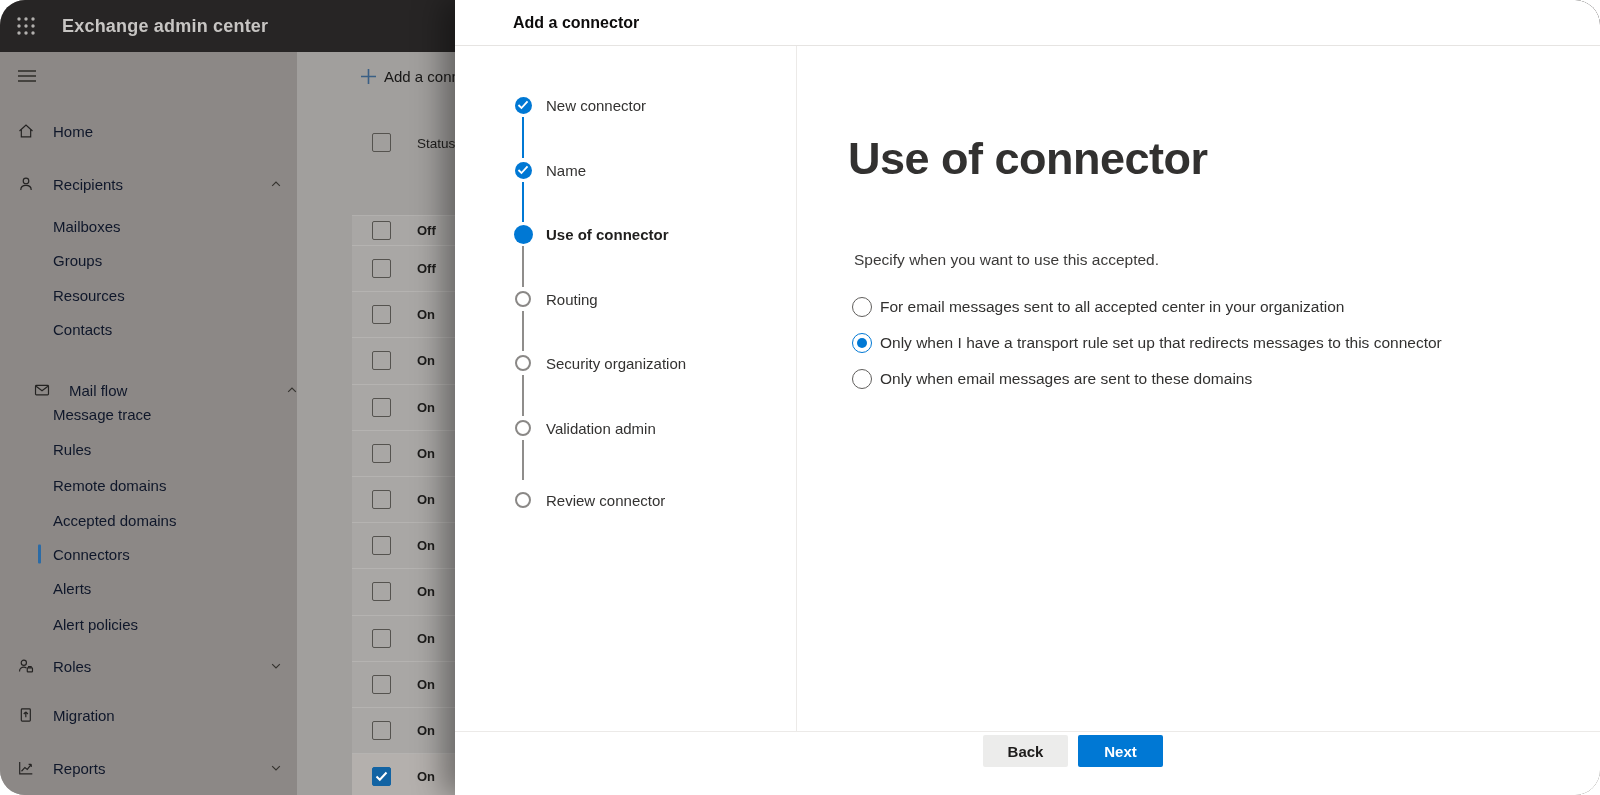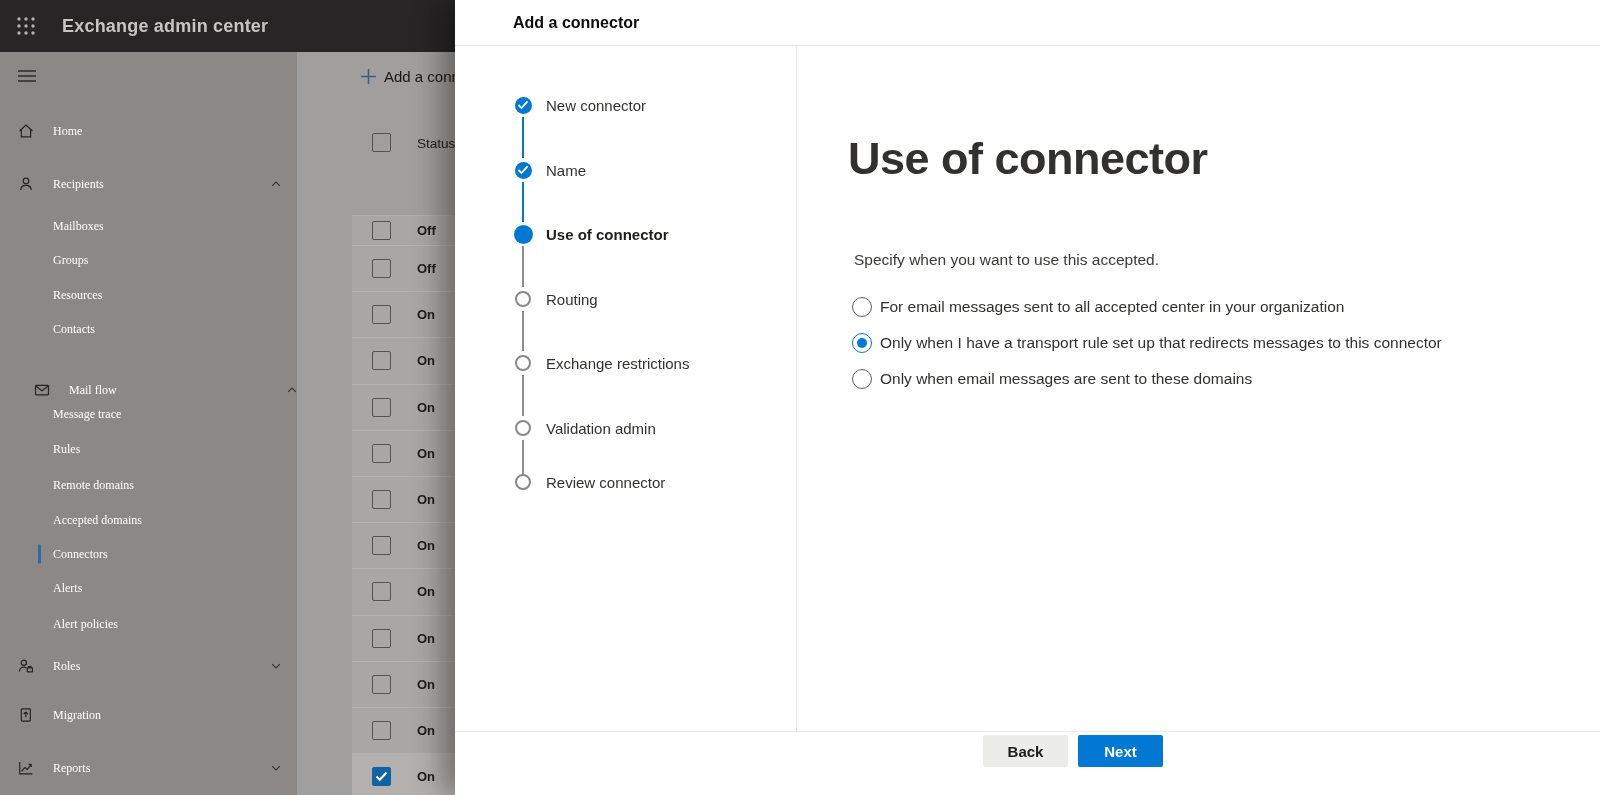--- a/index.html
+++ b/index.html
@@ -1,29 +1,29 @@
 <!DOCTYPE html>
 <html><head>
 <meta charset="utf-8">
 <style>
   * { margin:0; padding:0; box-sizing:border-box; }
   html,body { width:1600px; height:795px; }
   body { font-family:"Liberation Sans", sans-serif; overflow:hidden; }
-  .screen { position:relative; width:1600px; height:795px; overflow:hidden; background:#a19f9d; }
+  .screen { position:relative; width:1600px; height:795px; overflow:hidden; background:#a19f9d;border-radius:25px; }
 
   
   .topbar { position:absolute; left:0; top:0; width:1600px; height:52px; background:#272525; display:flex; align-items:center; z-index:1; }
   .applauncher { width:52px; height:52px; display:flex; align-items:center; justify-content:center; cursor:pointer; }
   .applauncher svg { display:block; }
   .topbar-title { color:#c7c5c3; font-size:18px; font-weight:700; margin-left:10px; letter-spacing:0.2px; }
 
   
   .sidebar { position:absolute; left:0; top:52px; width:297px; bottom:0; background:#8c8886; z-index:1; }
   .hamburger { position:absolute; left:13px; top:12px; width:28px; height:28px; display:flex; align-items:center; justify-content:center; color:#45433f; cursor:pointer; }
-  .sb-item { position:absolute; left:0; width:297px; height:34px; display:flex; align-items:center; color:#ffffff; font-size:12px; cursor:pointer;font-family:Liberation Serif, serif; }
+  .sb-item { position:absolute; left:0; width:297px; height:34px; display:flex; align-items:center; color:#0f172a; font-size:15px; cursor:pointer; }
   .sb-item .nav-icon { position:absolute; left:17px; top:50%; transform:translateY(-50%); width:18px; height:18px; color:#242322; }
   .sb-item .sb-label { position:absolute; left:53px; top:50%; transform:translateY(-50%); white-space:nowrap; }
   .sb-item .chev { position:absolute; right:14px; top:50%; transform:translateY(-50%); width:14px; height:14px; color:#35332f; }
   .sb-item .sel-bar { position:absolute; left:38px; top:50%; transform:translateY(-50%); width:3px; height:19px; background:#2b6ba6; border-radius:1px; }
 
   
   .listpage { position:absolute; left:297px; top:52px; right:0; bottom:0; background:#a19f9d; }
   .toolbar-add { position:absolute; left:63px; top:11px; height:26px; display:flex; align-items:center; gap:7px; cursor:pointer; }
   .toolbar-add .plus { color:#3a5f85; width:17px; height:17px; }
   .toolbar-add .tb-label { color:#181716; font-size:15px; white-space:nowrap; }
@@ -299,29 +299,29 @@
           <span class="step-label">Use of connector</span>
         </div>
         <div class="step-line gray" style="top: 200px; height: 41px;"></div>
         <div class="step upcoming" style="top: 241px;">
           <span class="step-circle upcoming"></span>
           <span class="step-label">Routing</span>
         </div>
         <div class="step-line gray" style="top: 265px; height: 40px;"></div>
         <div class="step upcoming" style="top: 305px;">
           <span class="step-circle upcoming"></span>
-          <span class="step-label">Exchange restrictions</span>
+          <span class="step-label">Security organization</span>
         </div>
         <div class="step-line gray" style="top: 329px; height: 41px;"></div>
         <div class="step upcoming" style="top: 370px;">
           <span class="step-circle upcoming"></span>
           <span class="step-label">Validation admin</span>
         </div>
         <div class="step-line gray" style="top: 394px; height: 40px;"></div>
-        <div class="step upcoming" style="top: 424px; padding-left: 28px;">
+        <div class="step upcoming" style="top: 442px; padding-left: 28px;">
           <span class="step-circle upcoming"></span>
           <span class="step-label">Review connector</span>
         </div>
       </div>
 
     <div class="wiz-heading">Use of connector</div>
     <div class="wiz-desc">Specify when you want to use this accepted.</div>
     <div class="options" id="options">
         <div class="option">
           <span class="radio"></span>

